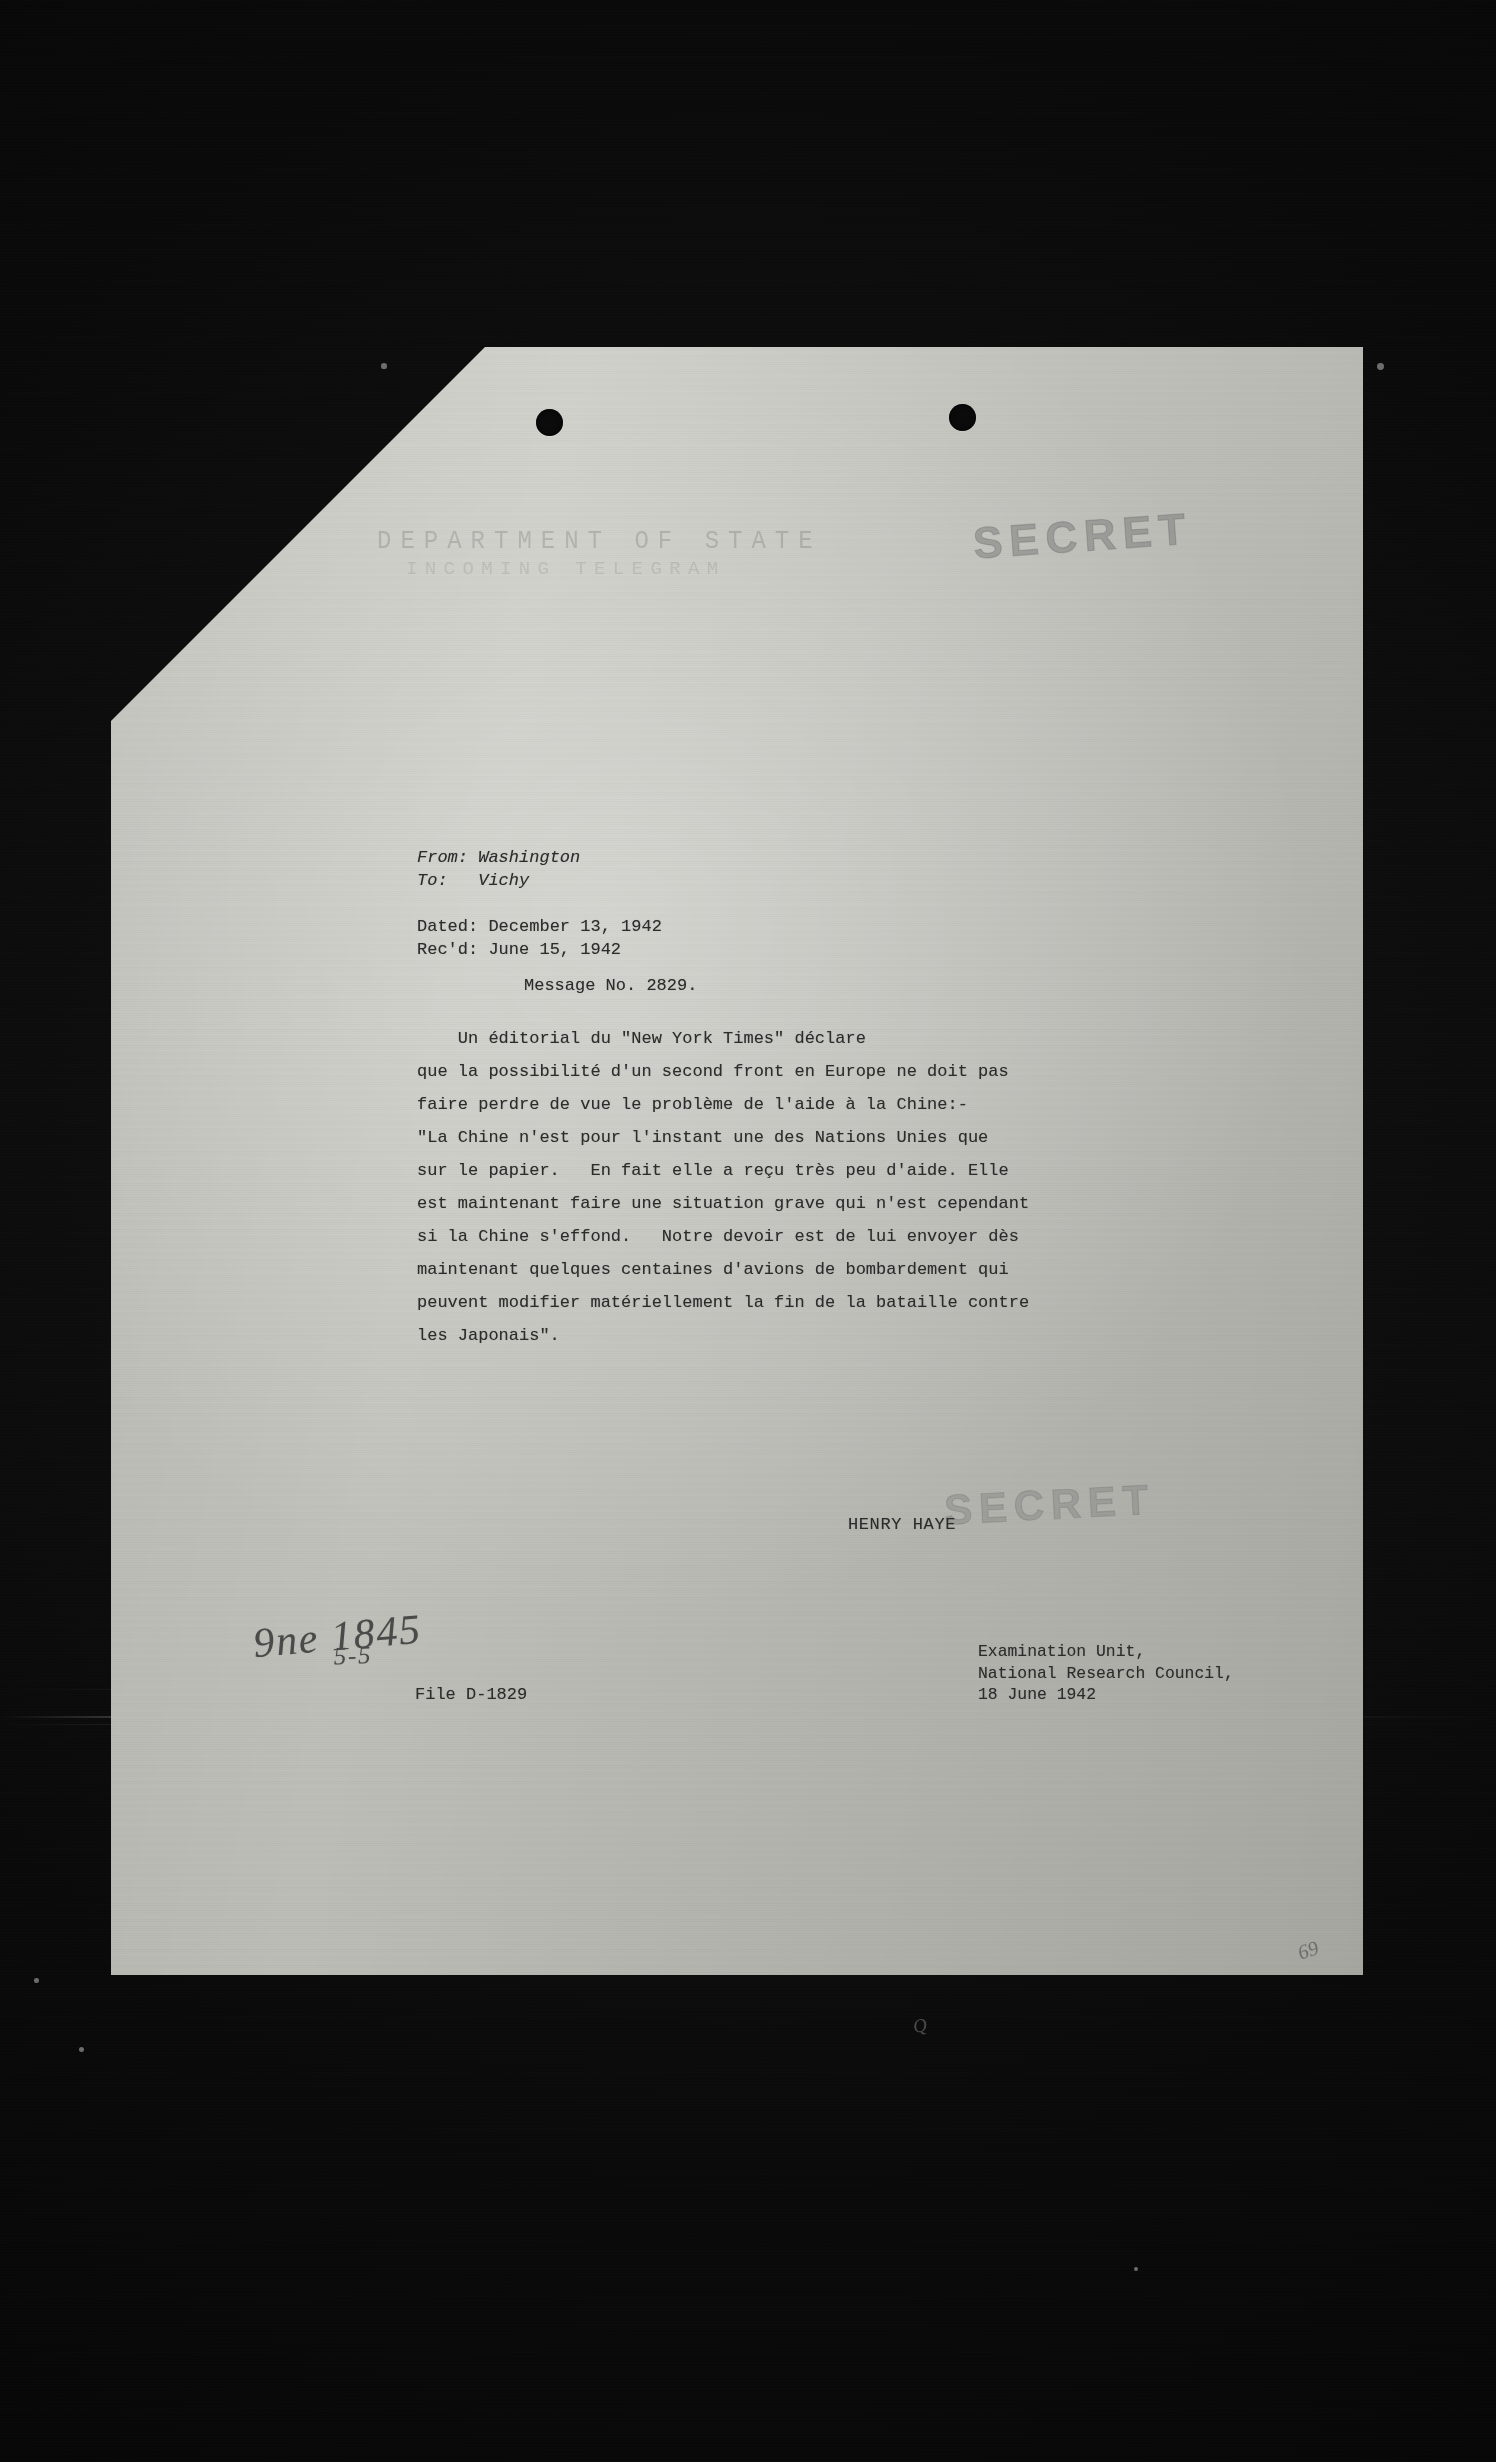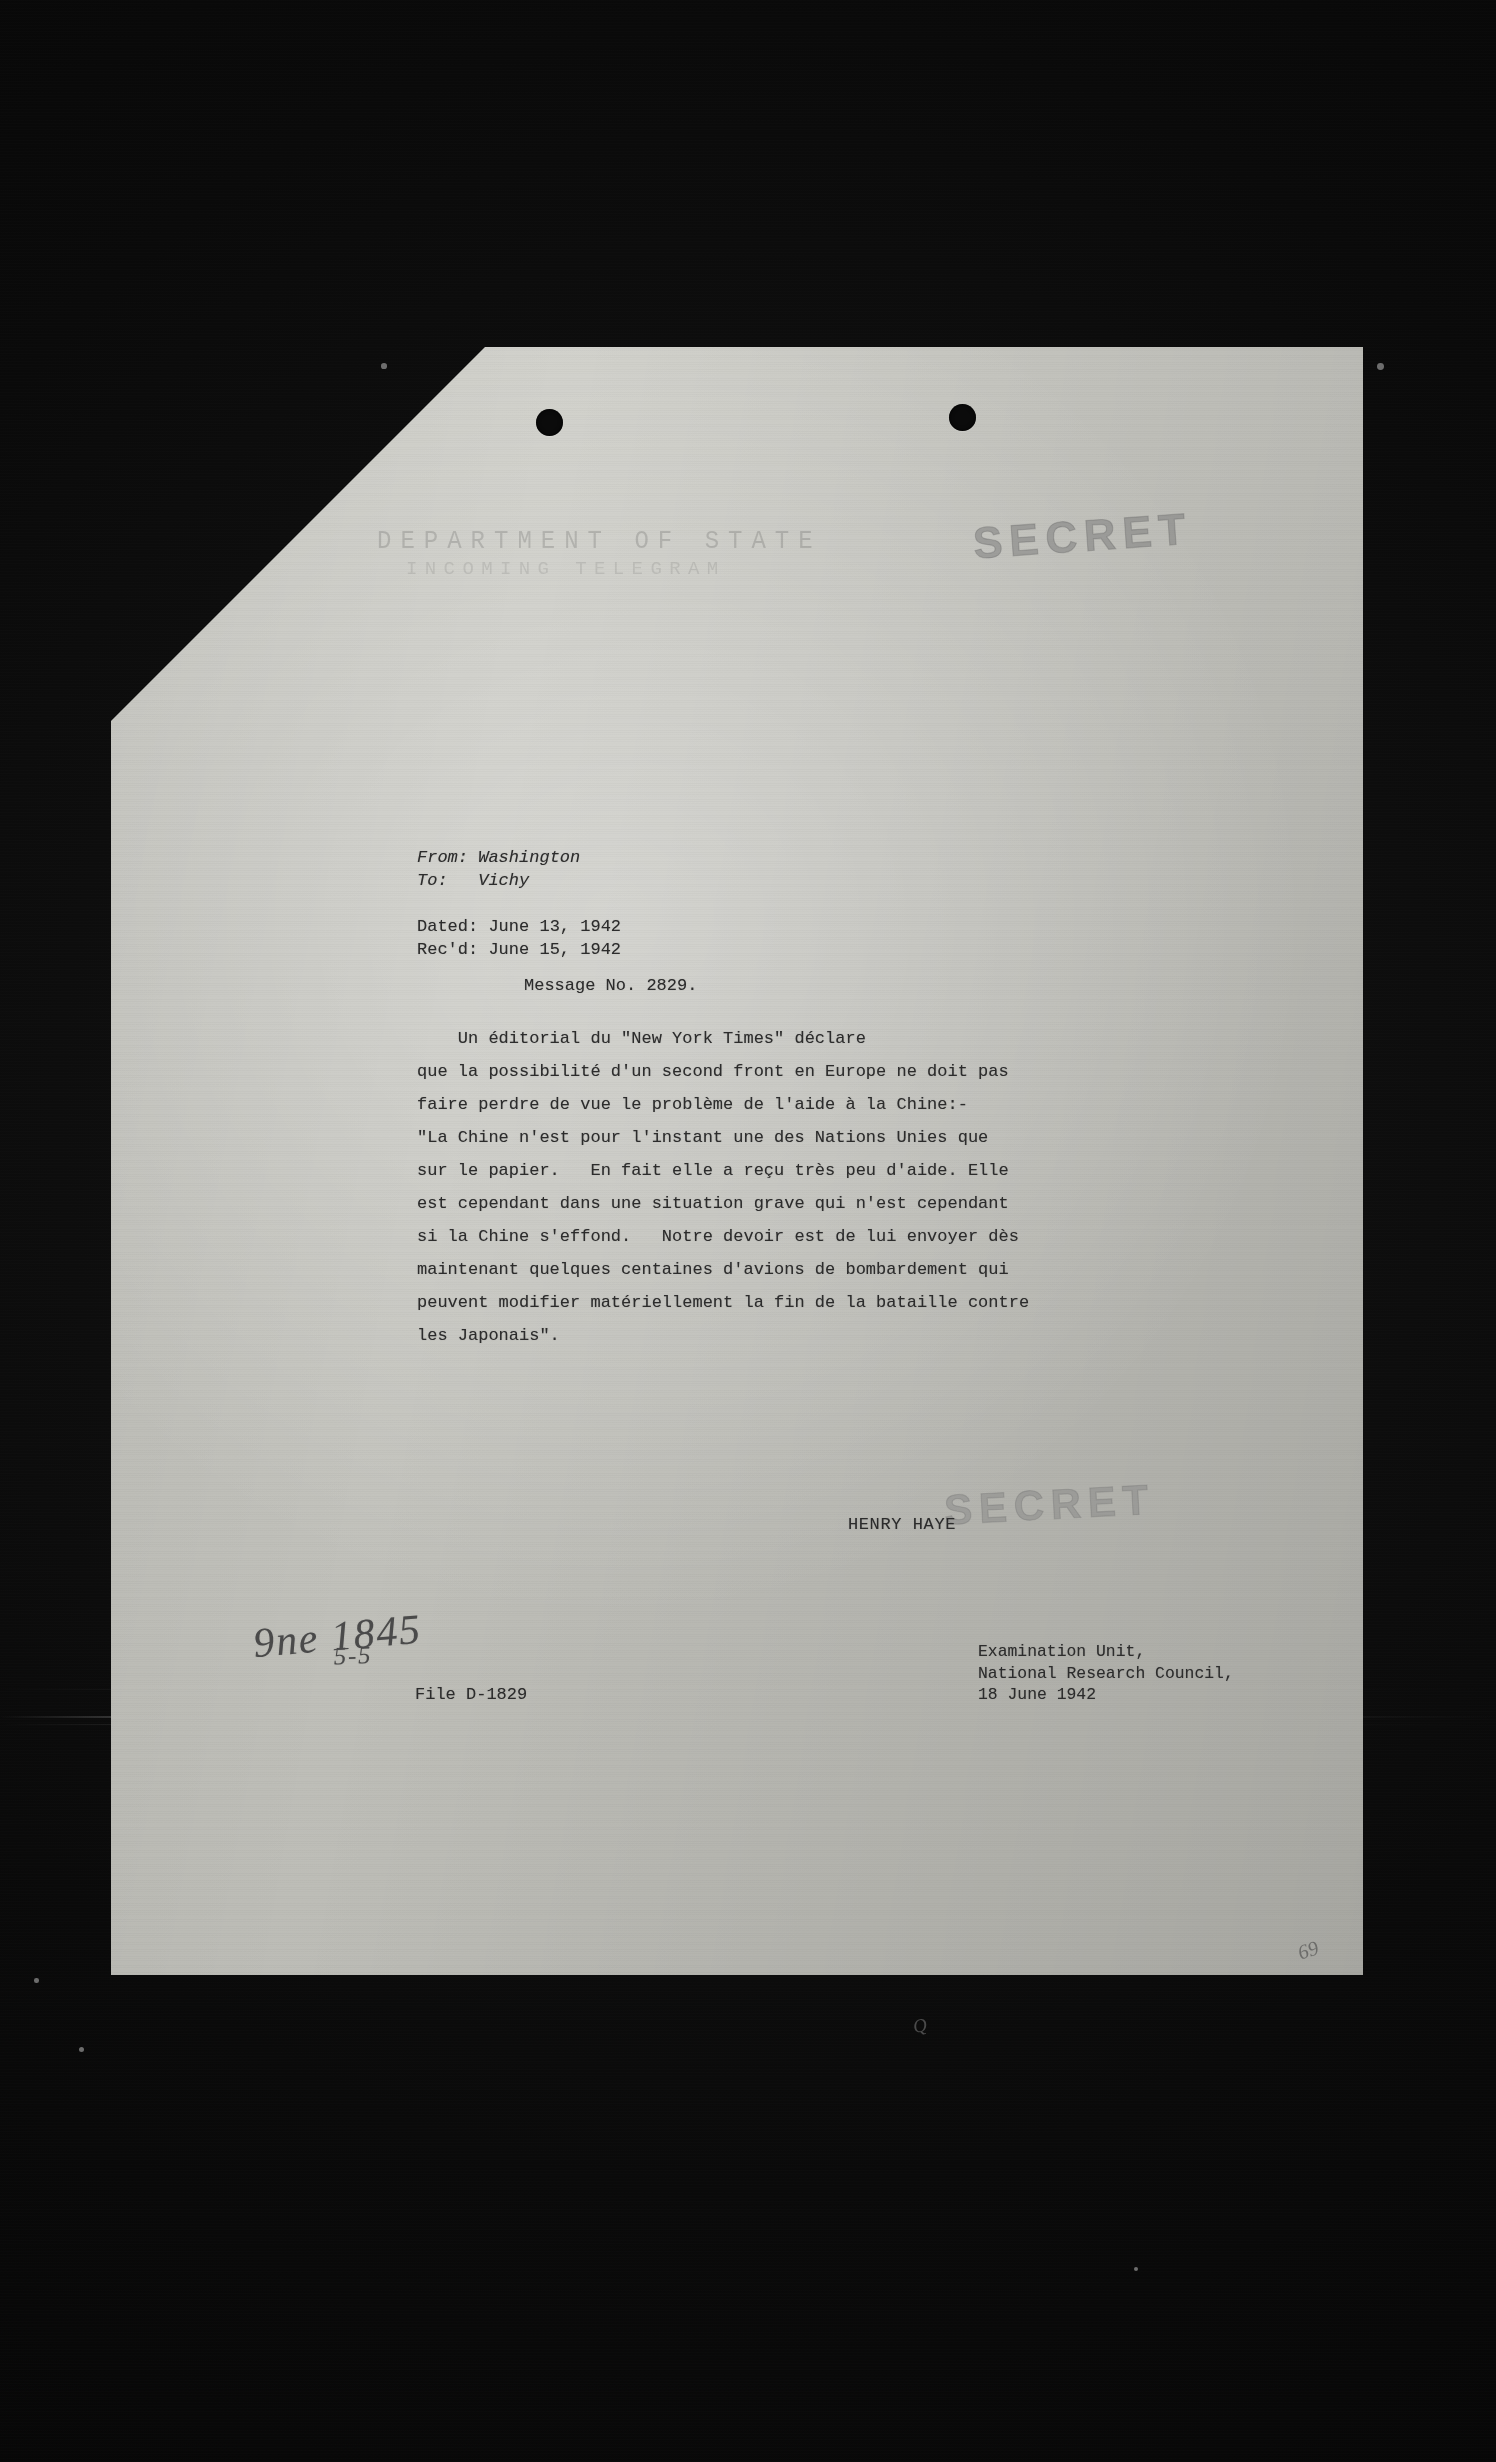--- a/index.html
+++ b/index.html
@@ -286,33 +286,33 @@
 
   <div class="stamp stamp-top">SECRET</div>
   <div class="stamp stamp-bottom">SECRET</div>
 
   <div class="typed hdr-block">
     <div class="row"><span>From:</span> <span>Washington</span></div>
     <div class="row"><span>To:</span>&nbsp;&nbsp;&nbsp;<span>Vichy</span></div>
   </div>
 
   <div class="typed dates-block">
-    <div class="row"><span>Dated:</span> <span>June 13, 1942</span></div>
+    <div class="row"><span>Dated:</span> <span>December 13, 1942</span></div>
     <div class="row"><span>Rec'd:</span> <span>June 15, 1942</span></div>
   </div>
 
   <div class="typed msgno">Message No. 2829.</div>
 
   <div class="typed body-block">
     <span class="line">    Un éditorial du "New York Times" déclare</span>
     <span class="line">que la possibilité d'un second front en Europe ne doit pas</span>
     <span class="line">faire perdre de vue le problème de l'aide à la Chine:-</span>
     <span class="line">"La Chine n'est pour l'instant une des Nations Unies que</span>
     <span class="line">sur le papier.   En fait elle a reçu très peu d'aide. Elle</span>
-    <span class="line">est cependant dans une situation grave qui n'est cependant</span>
+    <span class="line">est maintenant faire une situation grave qui n'est cependant</span>
     <span class="line">si la Chine s'effond.   Notre devoir est de lui envoyer dès</span>
     <span class="line">maintenant quelques centaines d'avions de bombardement qui</span>
     <span class="line">peuvent modifier matériellement la fin de la bataille contre</span>
     <span class="line">les Japonais".</span>
   </div>
 
   <div class="typed signature">HENRY HAYE</div>
 
   <div class="pen-line"></div>
 

